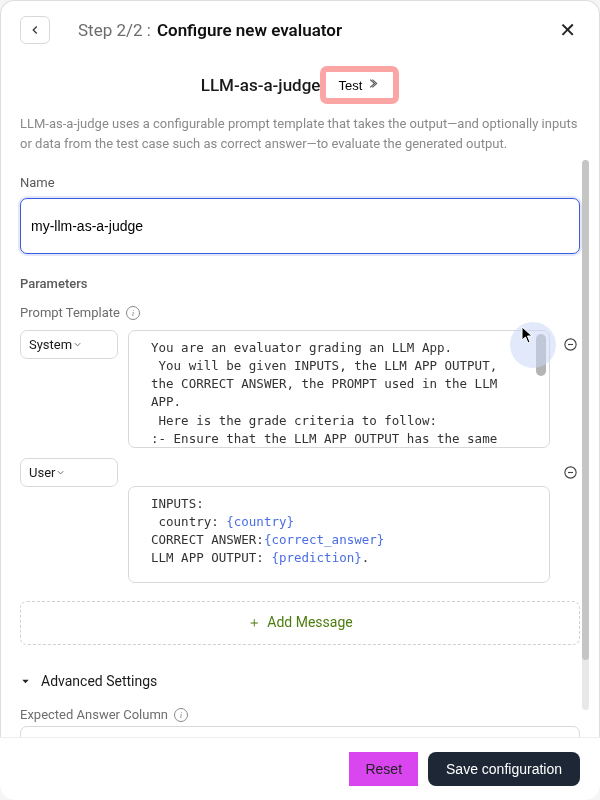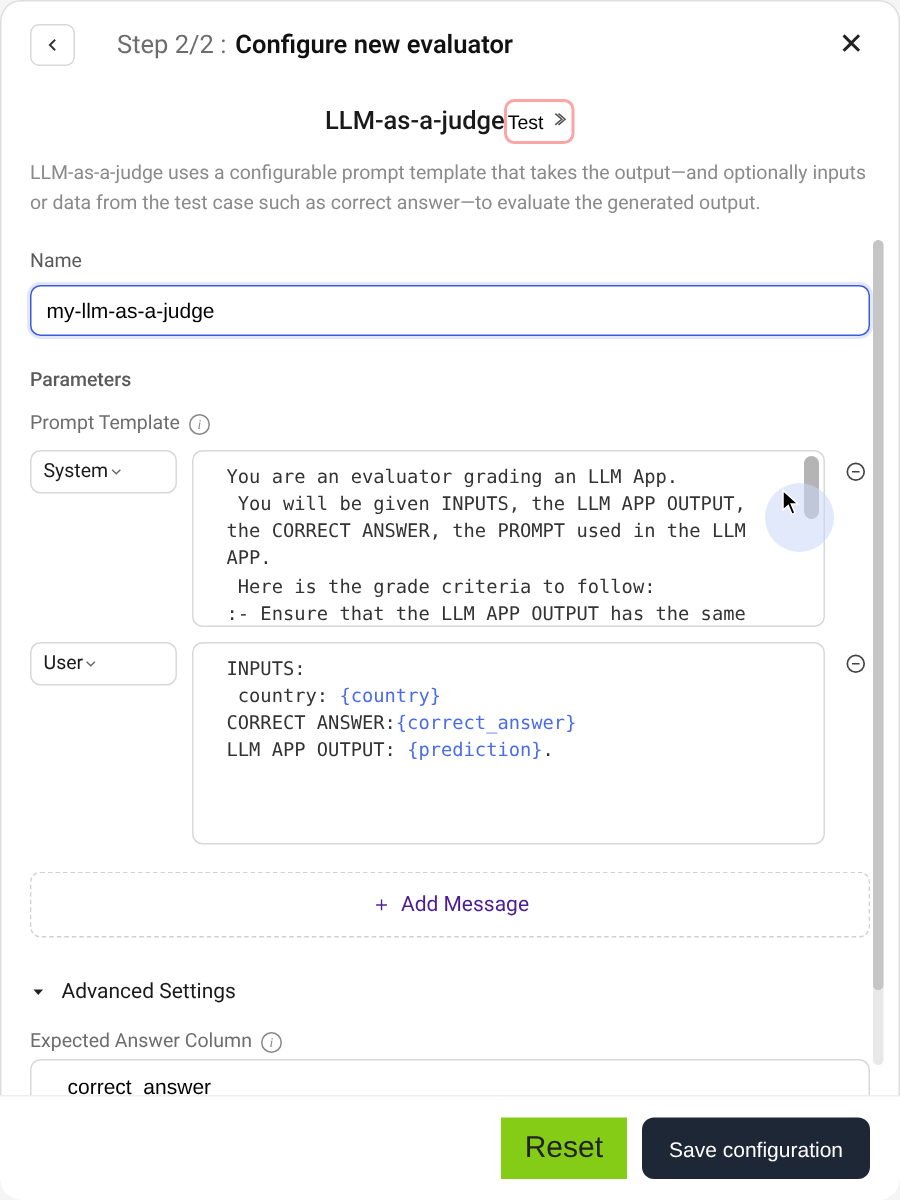--- a/index.html
+++ b/index.html
@@ -57,24 +57,24 @@
   }
   .subheader {
     display: flex; align-items: center; justify-content: center;
     margin-top: 10px;
   }
   .subtitle {
     font-size: 17px;
     font-weight: 500;
   }
   .test-btn {
-    border: 2px solid #fca5a5;
-    background: #fff;
-    border-radius: 7px;
-    padding: 5px 0;
+    border: 6px solid #fca5a5;
+    background: #fff;
+    border-radius: 7px;
+    padding: 5px 12px;
     font-size: 13px;
     display: flex; align-items: center; gap: 6px;
     cursor: pointer;
   }
   .desc {
     color: #8a8a8a;
     font-size: 13px;
     line-height: 1.5;
     margin-top: 10px;
   }
@@ -85,21 +85,21 @@
     margin-bottom: 8px;
     display: flex; align-items: center; gap: 6px;
   }
   .label.section {
     font-weight: 500;
   }
   .text-input {
     width: 100%;
     border: 1px solid #3b5bdb;
     border-radius: 7px;
-    padding: 8px 10px;
+    padding: 19px 10px;
     font-size: 14px;
     outline: none;
     box-shadow: 0 0 0 2px rgba(59,91,219,0.15);
   }
   .sublabel {
     font-size: 13px;
     color: #6d6d6d;
     margin-top: 14px;
     display: flex; align-items: center; gap: 6px;
   }
@@ -130,21 +130,21 @@
     font-size: 12.5px;
     line-height: 1.45;
     white-space: pre-wrap;
     word-break: break-word;
     overflow: hidden;
     background: #fff;
     color: #333;
     position: relative;
   }
   .prompt-editor.sys { height: 118px; }
-  .prompt-editor.usr { height: 135px; }
+  .prompt-editor.usr { height: 97px; margin-top: 28px; }
   .editor-scrollthumb {
     position: absolute;
     top: 3px; right: 3px;
     width: 10px; height: 42px;
     background: #b4b4b4;
     border-radius: 5px;
   }
   .tpl-var { color: #4a6de5; }
   .remove-icon {
     width: 20px; height: 20px;
@@ -153,21 +153,21 @@
     margin-top: 4px;
   }
   .remove-icon svg { width: 15px; height: 15px; stroke: #444; fill: none; }
   .add-message {
     border: 1.5px dashed #d0d0d0;
     border-radius: 7px;
     margin-top: 18px;
     padding: 12px;
     text-align: center;
     font-size: 14px;
-    color: #4c1d95;
+    color: #4d7c0f;
     cursor: pointer;
   }
   .add-message span.plus { margin-right: 6px; }
   .advanced {
     margin-top: 28px;
     display: flex; align-items: center; gap: 10px;
     font-size: 14px;
     cursor: pointer;
   }
   .advanced svg { width: 11px; height: 11px; fill: #222; }
@@ -188,23 +188,23 @@
     font-size: 9px; color: #888; font-style: italic;
     font-family: Georgia, serif;
   }
   .footer {
     border-top: 1px solid #eee;
     padding: 14px 20px;
     display: flex; justify-content: flex-end; gap: 10px;
     background: #fff;
   }
   .btn-secondary {
-    border: none; background: #84cc16;
+    border: none; background: #d946ef;
     padding: 9px 16px;
-    font-size: 20px;
+    font-size: 14px;
     cursor: pointer;
     color: #222;
   }
   .btn-primary {
     border: none;
     background: #1e2736;
     color: #fff;
     padding: 9px 18px;
     font-size: 14px;
     border-radius: 8px;

